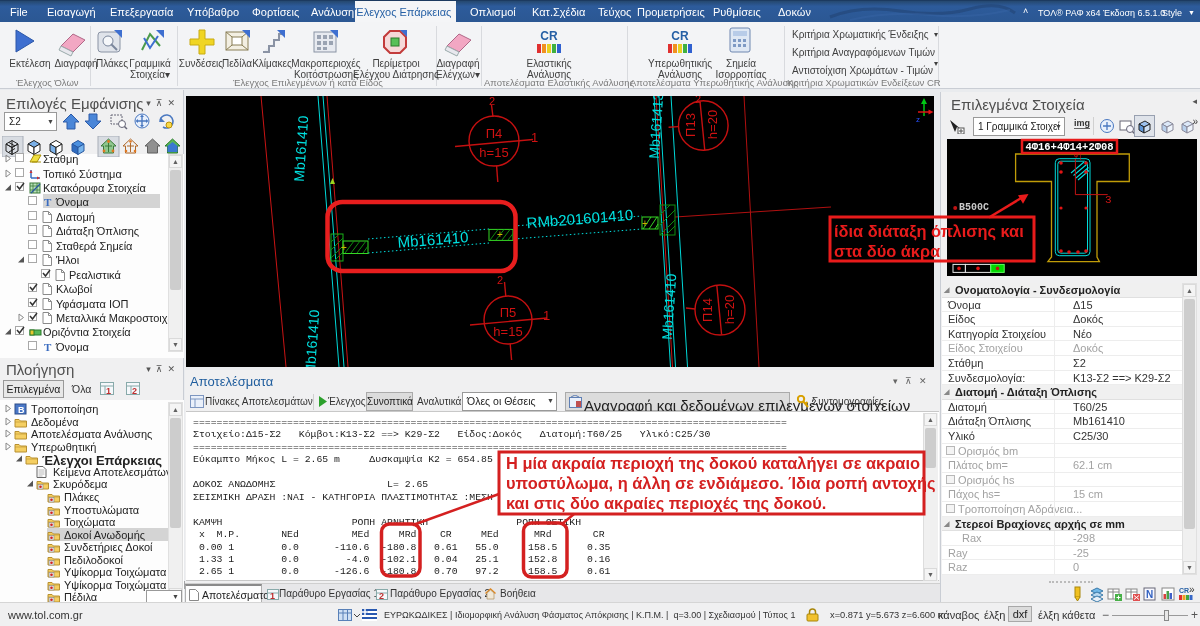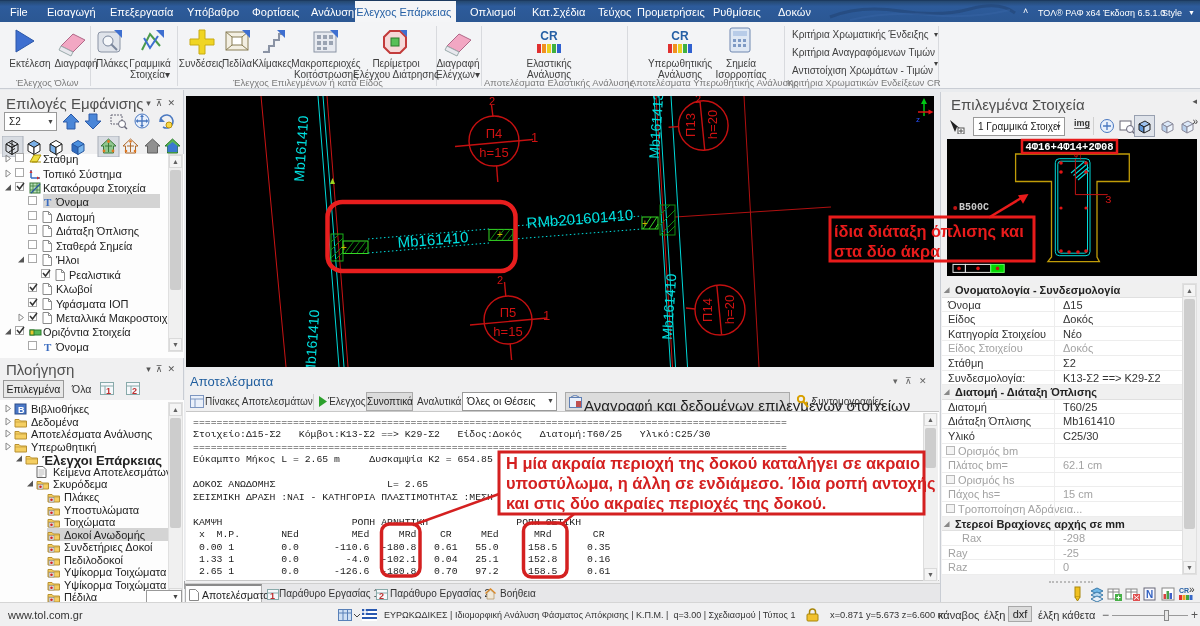--- a/index.html
+++ b/index.html
@@ -16,21 +16,21 @@
 .rlbl { position:absolute; top:55px; font-size:9.5px; color:#7b7b7b; text-align:center; white-space:nowrap; }
 .rbtn { position:absolute; font-size:10px; line-height:11px; color:#3f3f3f; text-align:center; white-space:nowrap; }
 
 .panel { background:#f0f0f1; }
 .ptitle { color:#4f4f4f; font-size:15px; }
 .sbbtn { position:absolute; width:13px; height:13px; background:#f4f4f4; border:1px solid #dadada; color:#606060; font-size:7px; text-align:center; line-height:12px; }
 .sbthumb { position:absolute; background:#cdcdcd; border-radius:2px; }
 .phdr { left:0; width:240px; height:14.6px; line-height:14.6px; background:#f0f0f0; font-weight:bold; color:#222; border-bottom:1px solid #e0e0e0; padding-left:13px; }
 .parr { position:absolute; left:2px; top:0; font-size:7px; color:#888; }
 .prow { left:0; width:240px; height:14.6px; line-height:14px; border-bottom:1px solid #ededed; white-space:nowrap; }
-.prow .pv { position:absolute; left:112px; top:0; border-left:1px solid #ededed; padding-left:8px; width:128px; height:14.6px; }
+.prow .pv { position:absolute; left:112px; top:0; border-left:1px solid #ededed; padding-left:18px; width:128px; height:14.6px; }
 .pgray { color:#a2a2a2; }
 .pcb { position:absolute; left:4px; top:2px; width:9px; height:9px; border:1px solid #b8b8b8; background:#f4f4f4; }
 </style>
 </head>
 <body>
 
 <div class="abs" id="topbar">
   <span class="mi" style="left:10px">File</span>
   <span class="mi" style="left:47px">Εισαγωγή</span>
   <span class="mi" style="left:110px">Επεξεργασία</span>
@@ -408,21 +408,21 @@
         <text x="6" y="13" font-size="9" fill="#c03030" font-weight="bold" font-family="Liberation Sans">2</text>
       </g>
   </svg>
 <svg class="abs" style="left:4px;top:46.0px" width="8" height="9">
       <path d="M2 1 L6.5 4.5 L2 8 Z" fill="none" stroke="#888"></path>
     </svg>
 <svg class="abs" style="left:14px;top:45.0px" width="13" height="12">
       <rect x="1" y="1" width="11" height="10" fill="#4a78c8" stroke="#2c4c88"></rect>
       <text x="4" y="9.5" font-size="9" fill="#fff" font-weight="bold" font-family="Liberation Sans">B</text>
     </svg>
-<span class="abs" style="left:31px;top:45.0px;font-size:11px;font-weight:normal;color:#222;white-space:nowrap">Βιβλιοθήκες</span>
+<span class="abs" style="left:31px;top:45.0px;font-size:11px;font-weight:normal;color:#222;white-space:nowrap">Τροποποίηση</span>
 <svg class="abs" style="left:4px;top:58.6px" width="8" height="9">
       <path d="M2 1 L6.5 4.5 L2 8 Z" fill="none" stroke="#888"></path>
     </svg>
 <svg class="abs" style="left:14px;top:57.6px" width="14" height="12">
       <path d="M1 3.5 H5 L6.5 5 H12.5 V11 H1 Z" fill="#f5cf62" stroke="#b89030"></path>
       <path d="M1 6 H12.5" stroke="#b89030" stroke-width="0.6"></path>
     </svg>
 <span class="abs" style="left:31px;top:57.6px;font-size:11px;font-weight:normal;color:#222;white-space:nowrap">Δεδομένα</span>
 <svg class="abs" style="left:4px;top:71.1px" width="8" height="9">
       <path d="M2 1 L6.5 4.5 L2 8 Z" fill="none" stroke="#888"></path>

